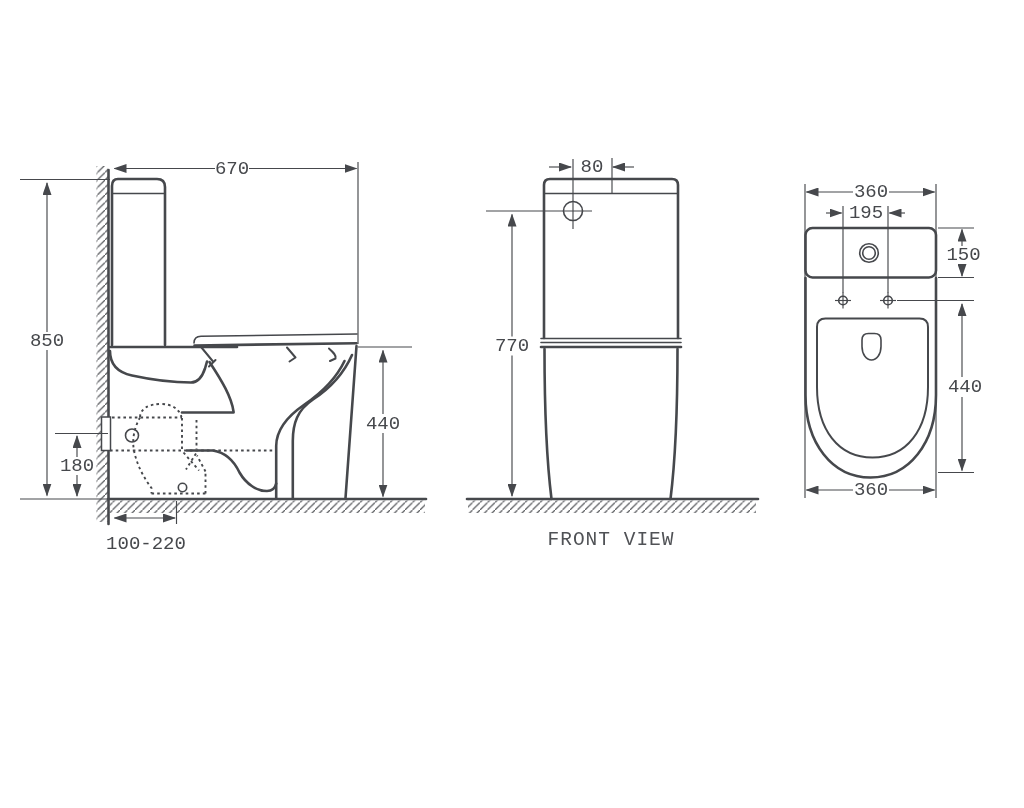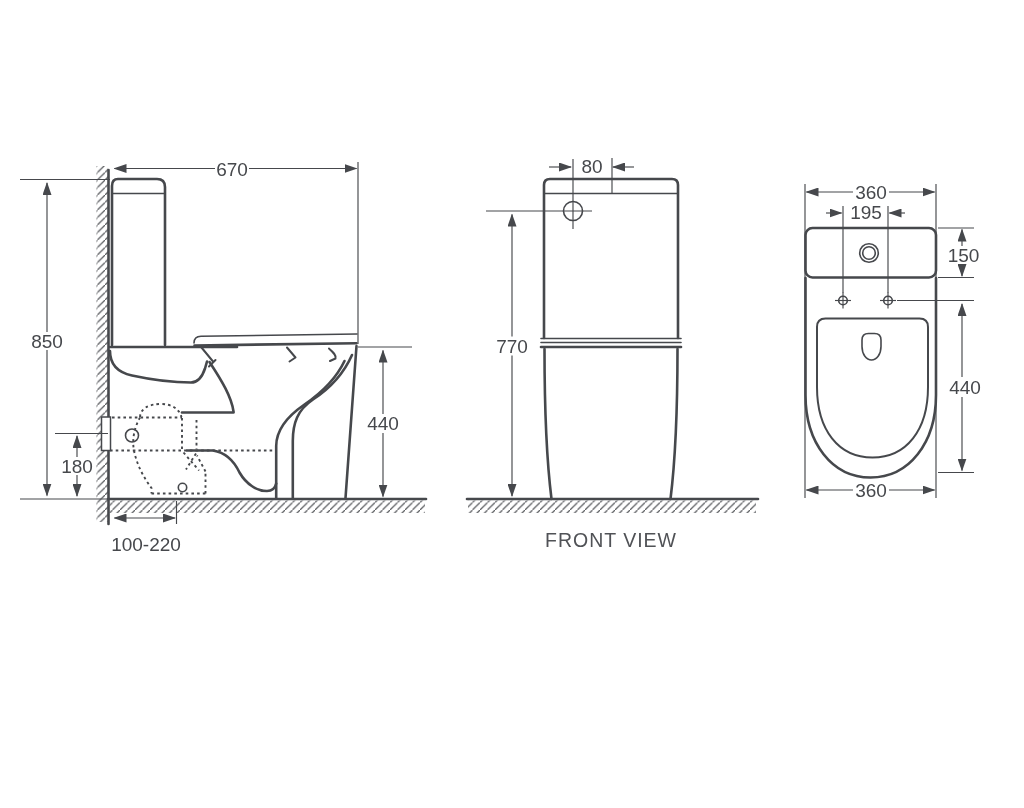--- a/index.html
+++ b/index.html
@@ -1,17 +1,17 @@
 <!DOCTYPE html>
 <html><head>
 <meta charset="utf-8">
 <style>
   html,body{margin:0;padding:0;background:#ffffff;}
   .canvas{position:relative;width:1024px;height:808px;background:#ffffff;overflow:hidden;
-          font-family:Liberation Sans, sans-serif;}
+          font-family:Liberation Mono, monospace;}
   svg{display:block;}
   .thick{stroke:#46484c;stroke-width:2.6;fill:none;stroke-linecap:round;stroke-linejoin:round;}
   .med{stroke:#46484c;stroke-width:2.0;fill:none;stroke-linecap:round;stroke-linejoin:round;}
   .thin{stroke:#46484c;stroke-width:1.6;fill:none;stroke-linecap:round;}
   .dim{stroke:#46484c;stroke-width:1.15;fill:none;}
   .dot{stroke:#46484c;stroke-width:1.9;fill:none;stroke-dasharray:2.6 3.1;stroke-linecap:butt;}
   .lbl{fill:#46484c;font-size:19px;text-anchor:middle;}
   .cap{fill:#505256;font-size:19.5px;letter-spacing:1px;text-anchor:middle;}
   .mask{fill:#ffffff;stroke:#46484c;stroke-width:1.5;}
 </style>

